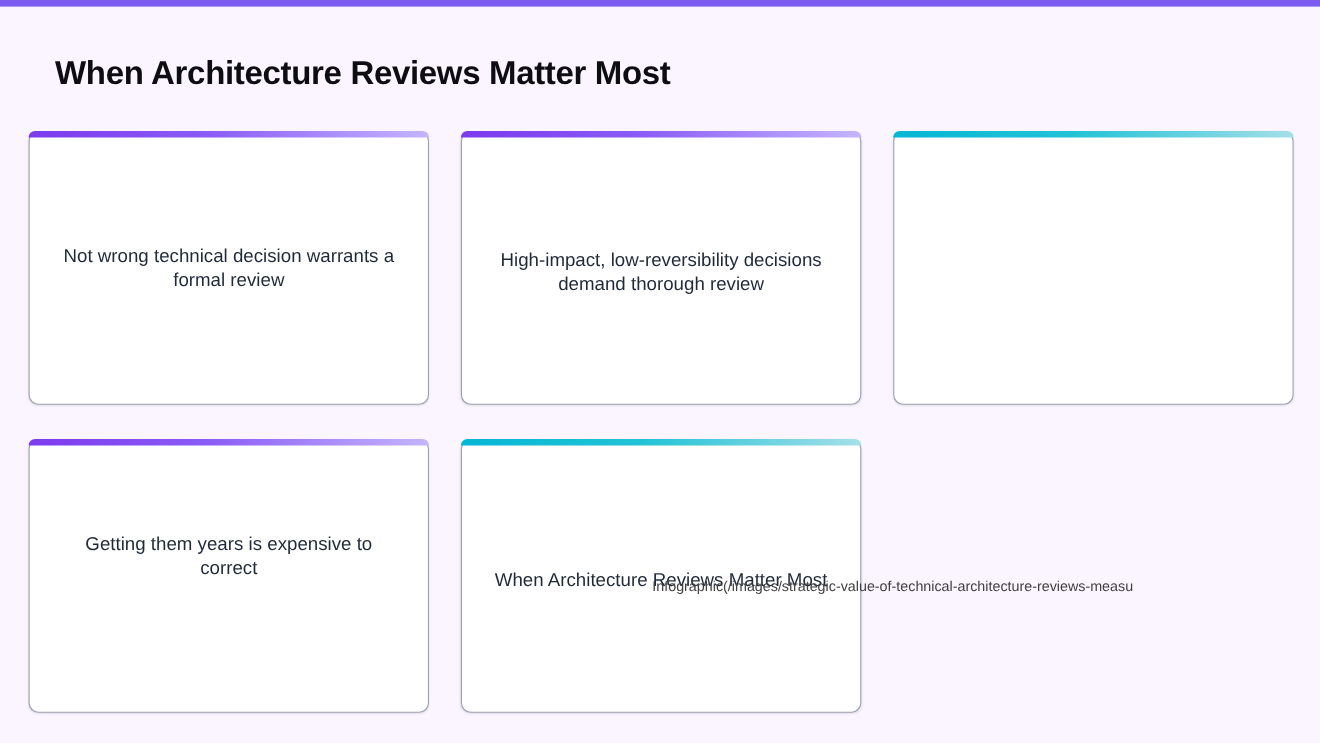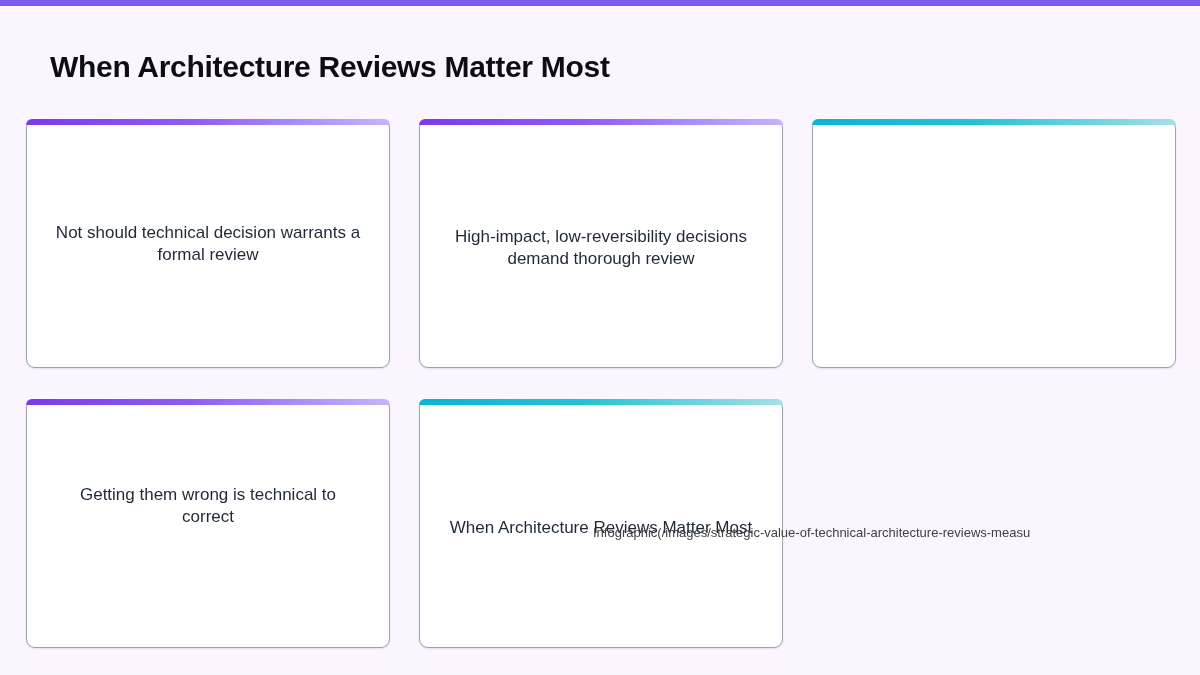--- a/index.html
+++ b/index.html
@@ -120,36 +120,36 @@
 <body>
 
 <div class="top-bar"></div>
 
 <h1 class="page-title">When Architecture Reviews Matter Most</h1>
 
 <div class="grid">
 
   <div class="card">
     <div class="card-accent accent-purple"></div>
-    <div class="card-text">Not should technical decision warrants a formal review</div>
+    <div class="card-text">Not wrong technical decision warrants a formal review</div>
   </div>
 
 
   <div class="card text-low">
     <div class="card-accent accent-purple"></div>
     <div class="card-text">High-impact, low-reversibility decisions demand thorough review</div>
   </div>
 
   <div class="card">
     <div class="card-accent accent-teal"></div>
   </div>
 
   <div class="card text-high">
     <div class="card-accent accent-purple"></div>
-    <div class="card-text">Getting them wrong is technical to correct</div>
+    <div class="card-text">Getting them years is expensive to correct</div>
   </div>
 
   <div class="card text-low">
     <div class="card-accent accent-teal"></div>
     <div class="card-text">When Architecture Reviews Matter Most</div>
   </div>
 
 </div>
 
 <div class="overflow-path">Infographic(/images/strategic-value-of-technical-architecture-reviews-measu</div>

